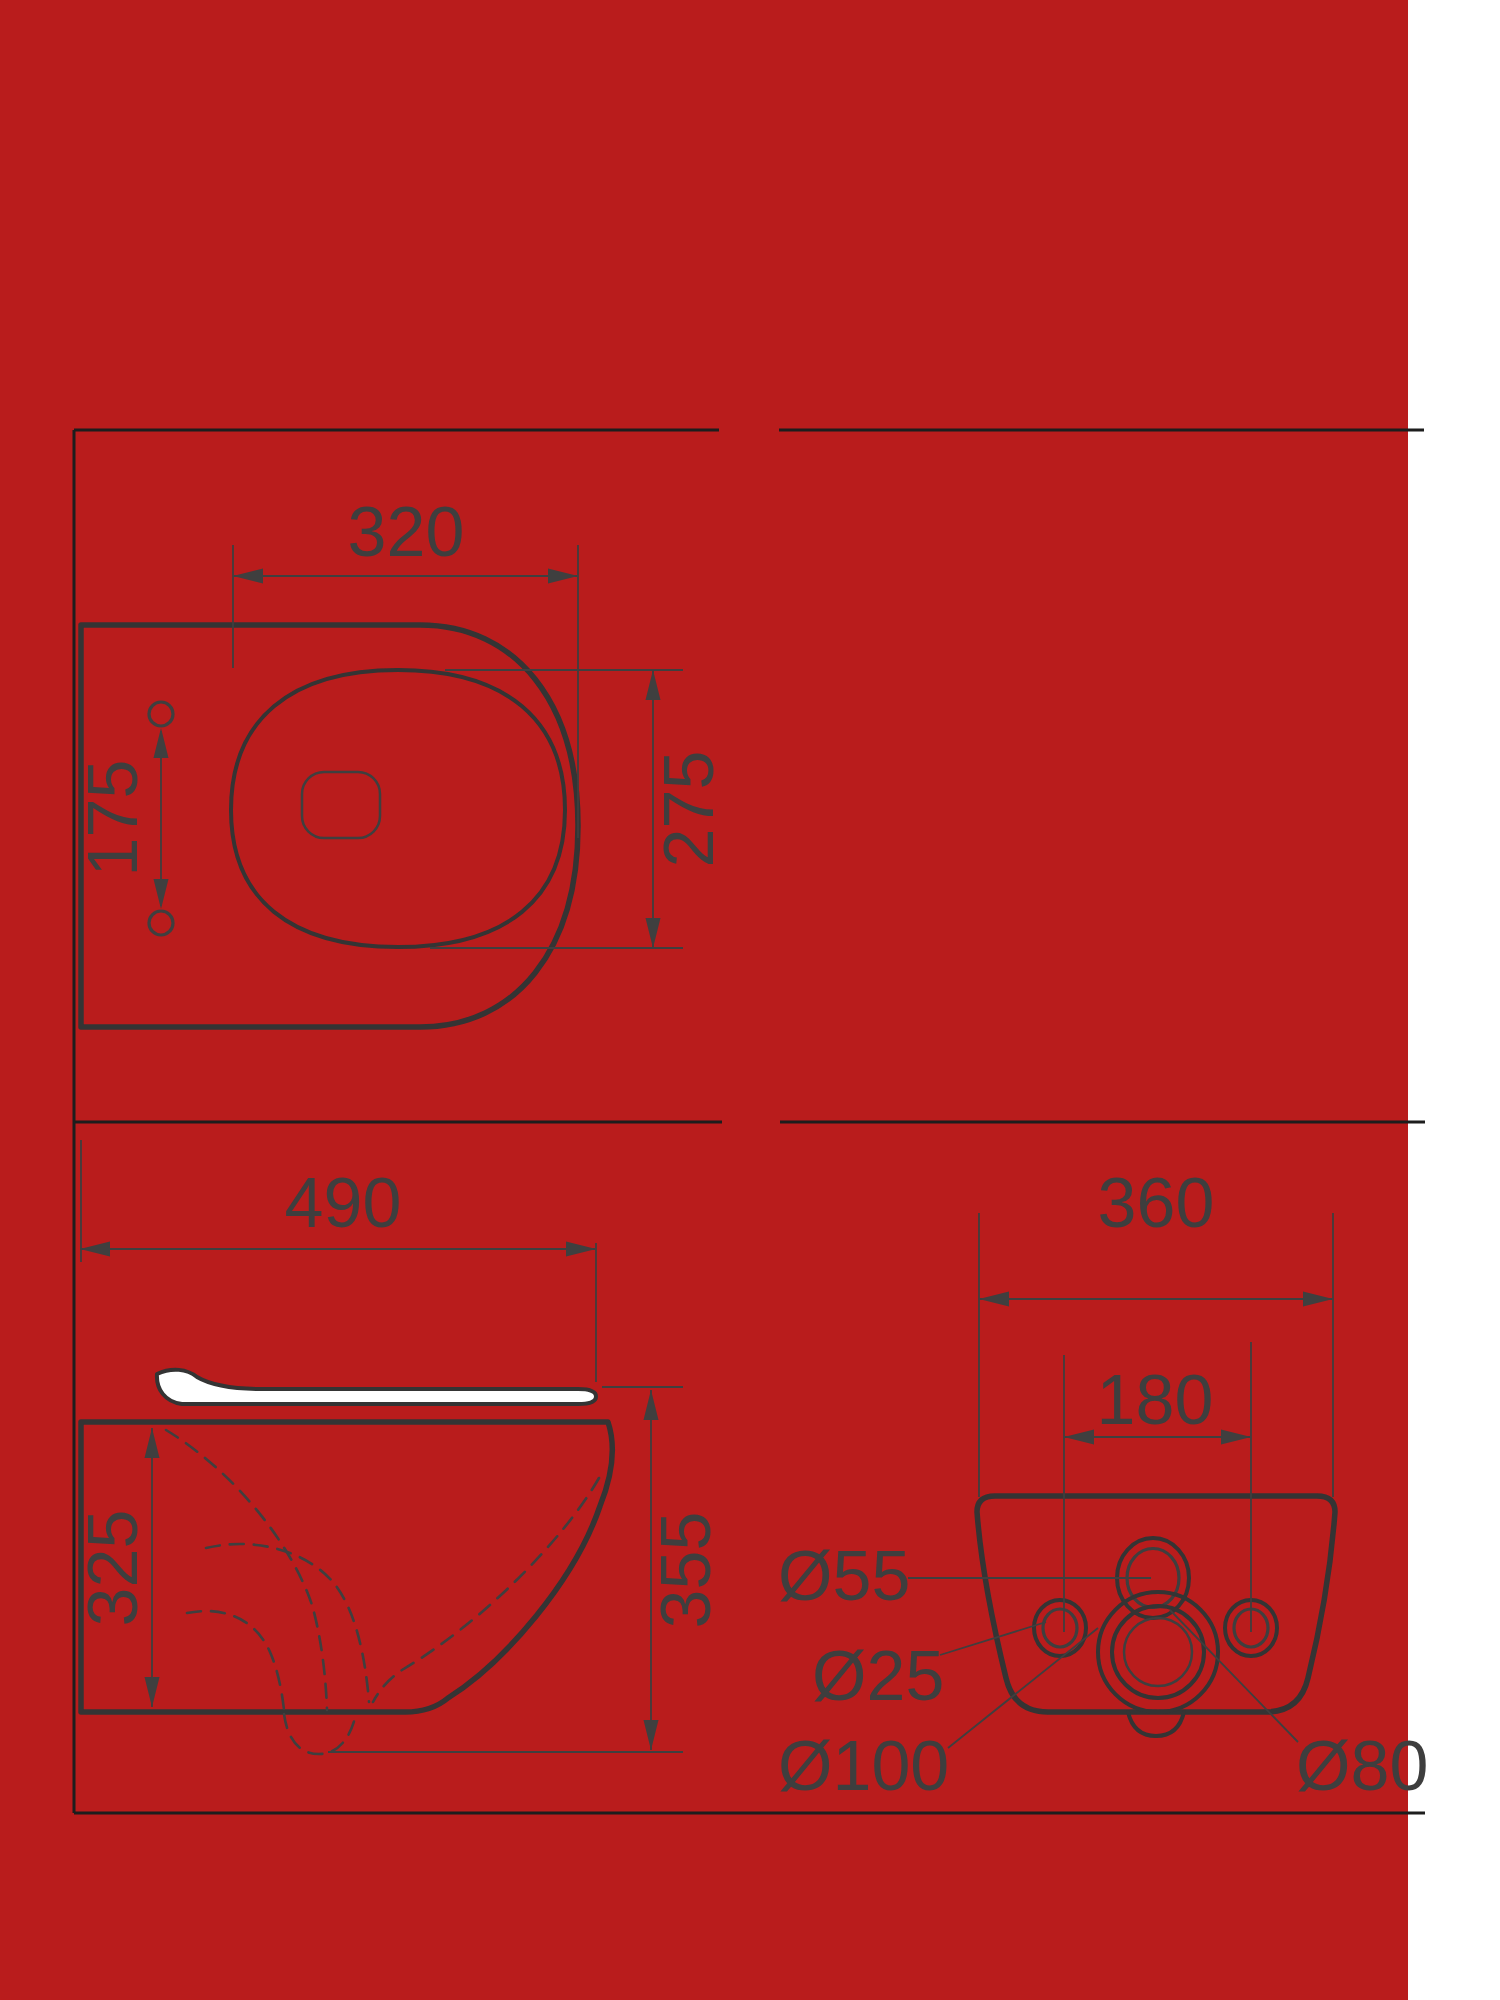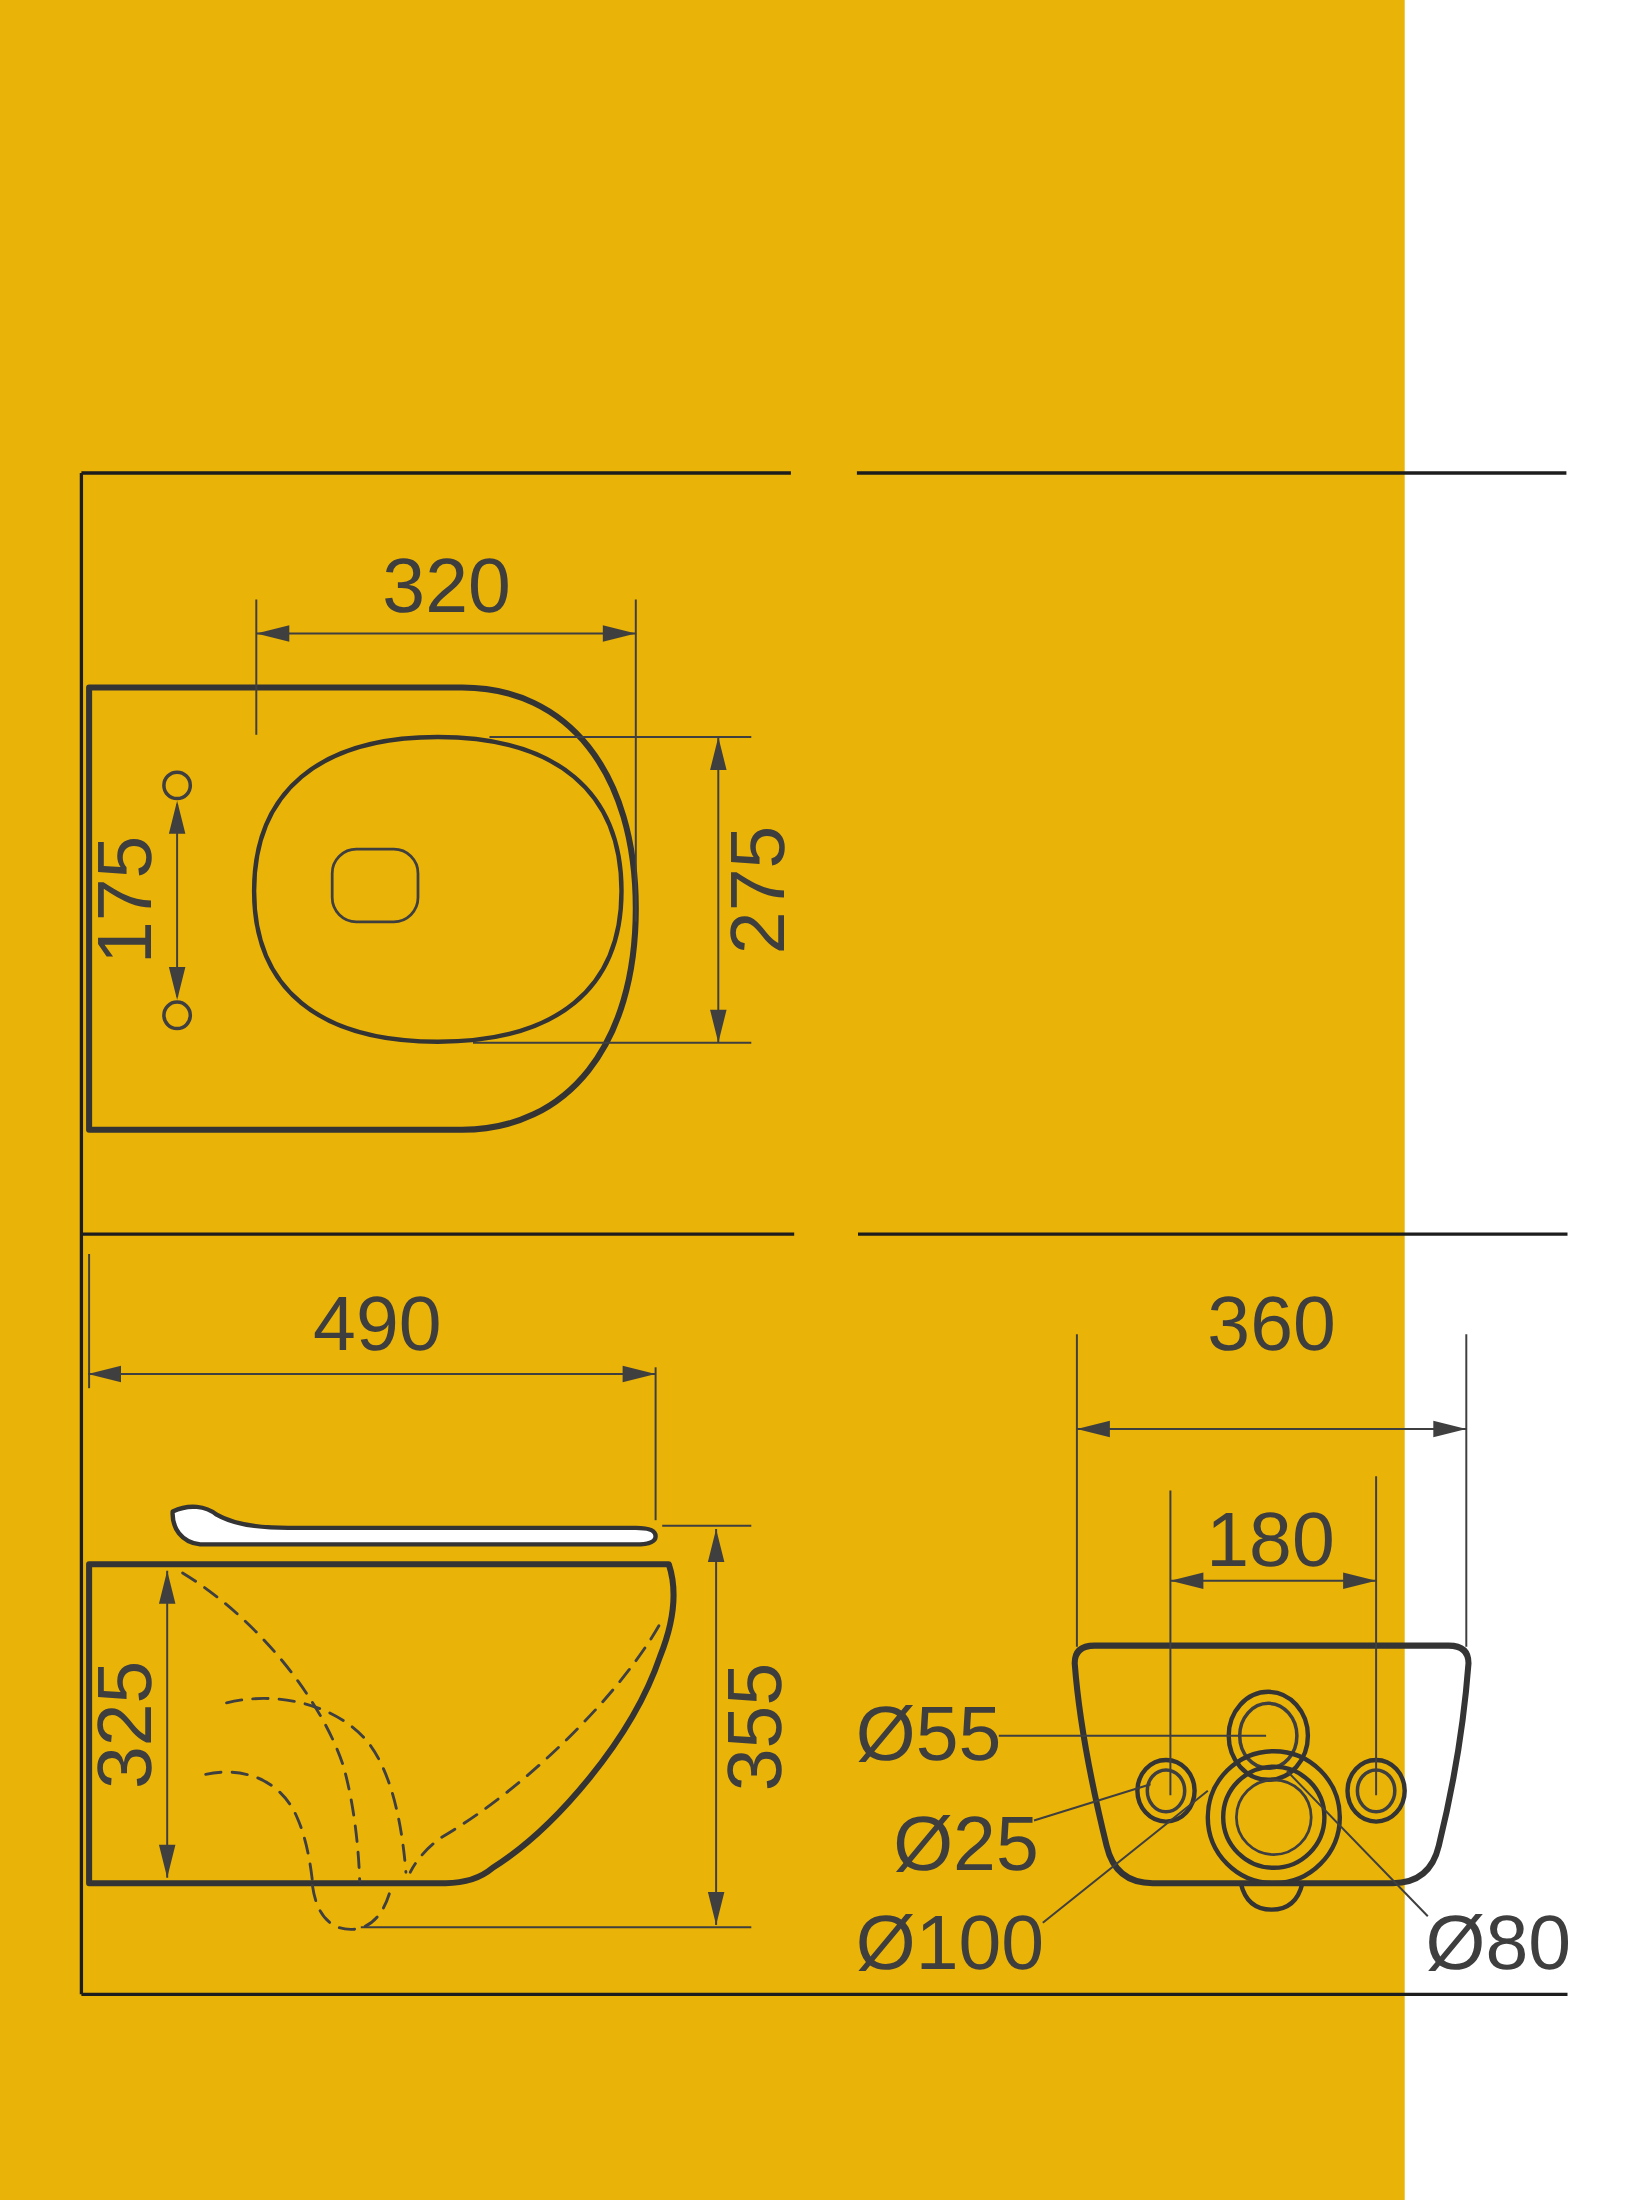--- a/index.html
+++ b/index.html
@@ -1,16 +1,16 @@
 <!DOCTYPE html>
 <html><head>
 <meta charset="utf-8">
 <style>
   html,body{margin:0;padding:0;background:#ffffff;}
-  .stage{width:1277px;height:2000px;position:relative;background:#eab308;text-decoration:underline;}
+  .stage{width:1408px;height:2000px;position:relative;background:#b91c1c;text-decoration:underline;}
   svg{display:block;}
   text{font-family:"Liberation Sans", sans-serif;font-size:70px;fill:#3e3e3e;}
   .frame{stroke:#1d1d1d;stroke-width:3;fill:none;}
   .thick{stroke:#343434;stroke-width:5.5;fill:none;stroke-linejoin:round;stroke-linecap:round;}
   .med{stroke:#343434;stroke-width:4;fill:none;stroke-linejoin:round;stroke-linecap:round;}
   .thin{stroke:#3f3f3f;stroke-width:1.8;fill:none;}
   .thin25{stroke:#3f3f3f;stroke-width:2.5;fill:none;}
   .thin3{stroke:#3f3f3f;stroke-width:3.2;fill:none;}
   .arrow{fill:#3f3f3f;stroke:none;}
   .dash{stroke:#3f3f3f;stroke-width:2.6;fill:none;stroke-dasharray:14 10;stroke-linecap:round;}

